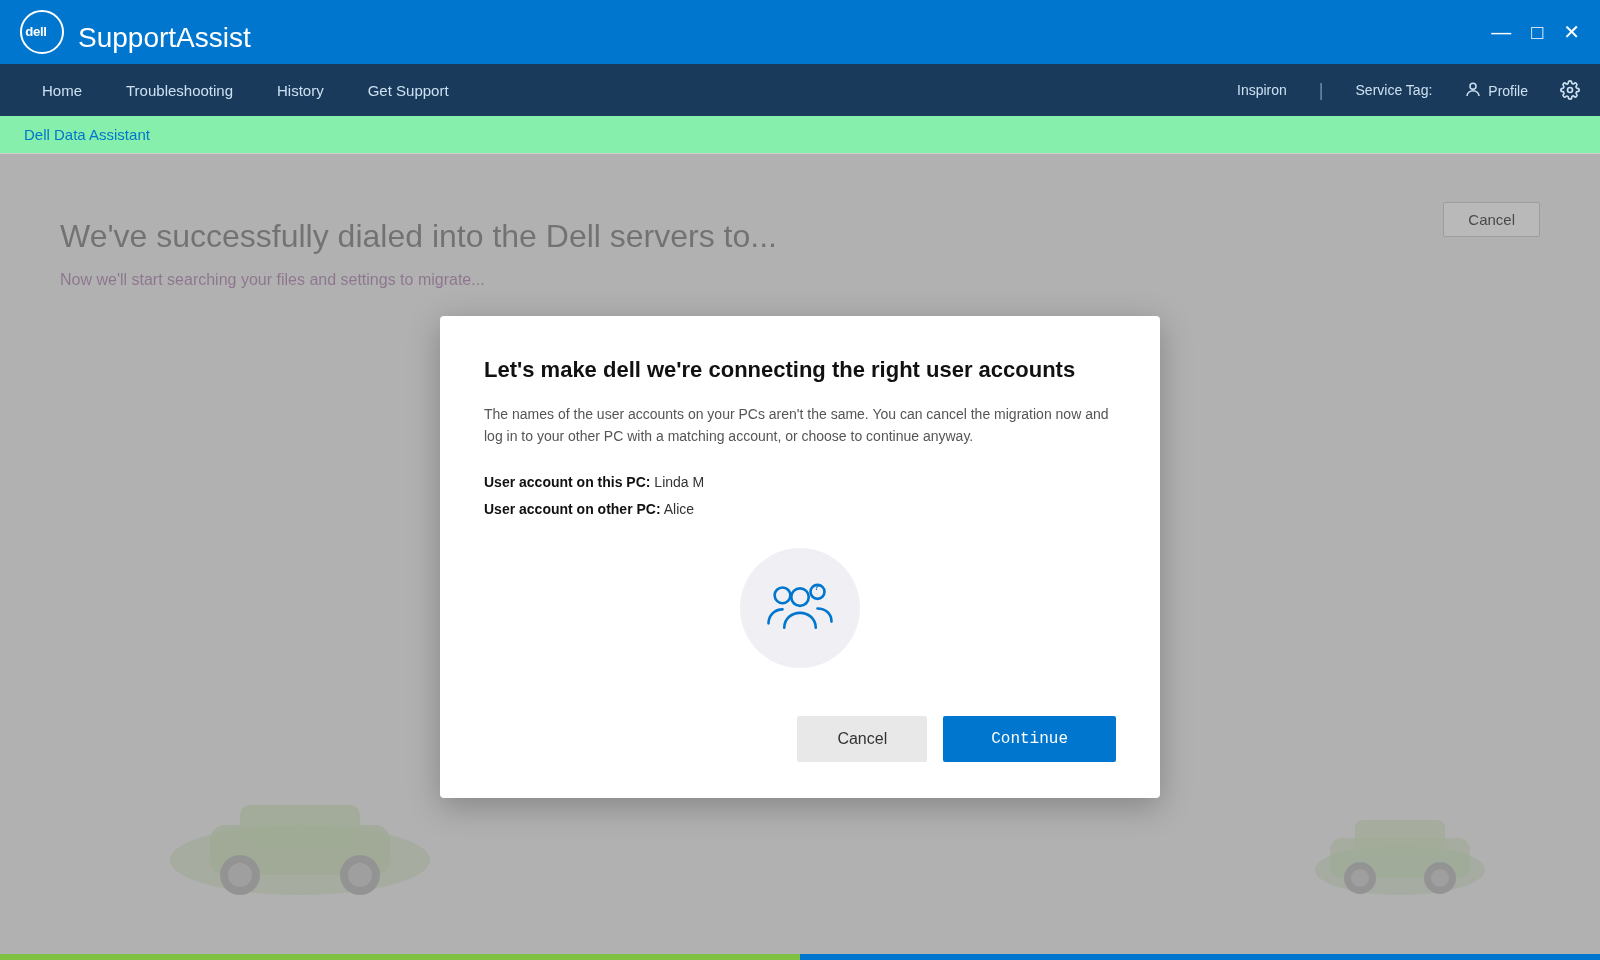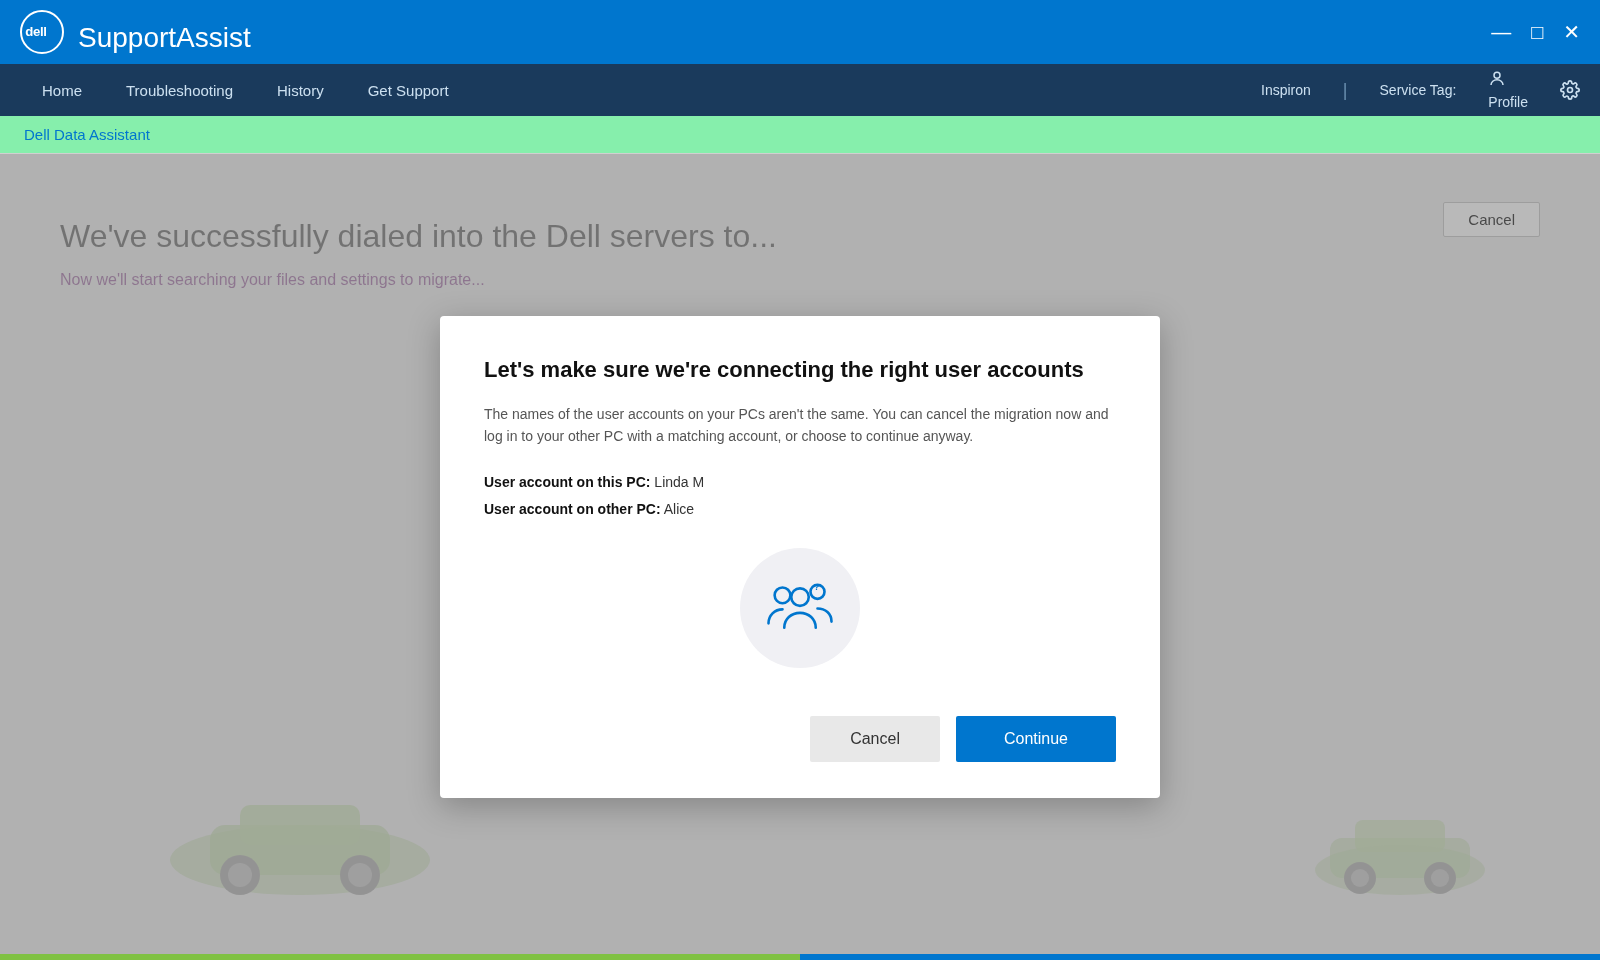--- a/index.html
+++ b/index.html
@@ -74,24 +74,23 @@
     .nav-right {
       display: flex;
       align-items: center;
       gap: 32px;
       color: #cce0f0;
       font-size: 14px;
     }
     .nav-divider { color: #6a8faf; font-size: 18px; }
     .nav-profile {
       display: flex;
-      align-items: flex-start;
+      align-items: flex-end;
       gap: 6px;
       cursor: pointer;
-      flex-direction: column;
     }
 
     
     .breadcrumb-bar {
       background: #86efac;
       height: 38px;
       display: flex;
       align-items: center;
       padding: 0 24px;
       border-bottom: 1px solid #d0d0d0;
@@ -233,21 +232,21 @@
       font-family: inherit;
     }
     .btn-continue {
       background: #0076CE;
       border: none;
       padding: 14px 48px;
       font-size: 16px;
       color: white;
       cursor: pointer;
       border-radius: 2px;
-      font-family: Liberation Sans, sans-serif;
+      font-family: Liberation Mono, monospace;
       font-weight: 500;
       text-align: center;
     }
 
     
     .bottom-bar {
       position: fixed;
       bottom: 0;
       left: 0;
       right: 0;
@@ -335,21 +334,21 @@
       <circle cx="60" cy="78" r="16" fill="#444"></circle>
       <circle cx="60" cy="78" r="9" fill="#888"></circle>
       <circle cx="140" cy="78" r="16" fill="#444"></circle>
       <circle cx="140" cy="78" r="9" fill="#888"></circle>
     </svg>
   </div>
 
   <div class="overlay">
 
     <div class="modal">
-      <div class="modal-title">Let's make sure we're connecting the right user accounts</div>
+      <div class="modal-title">Let's make dell we're connecting the right user accounts</div>
       <div class="modal-desc">The names of the user accounts on your PCs aren't the same. You can cancel the migration now and log in to your other PC with a matching account, or choose to continue anyway.</div>
       <div class="modal-user-info">
         <div class="modal-user-row"><strong>User account on this PC:</strong> Linda M</div>
         <div class="modal-user-row"><strong>User account on other PC:</strong> Alice</div>
       </div>
 
       <div class="modal-icon-area">
         <div class="modal-icon-circle">
 
           <svg width="70" height="60" viewBox="0 0 80 65" fill="none">

